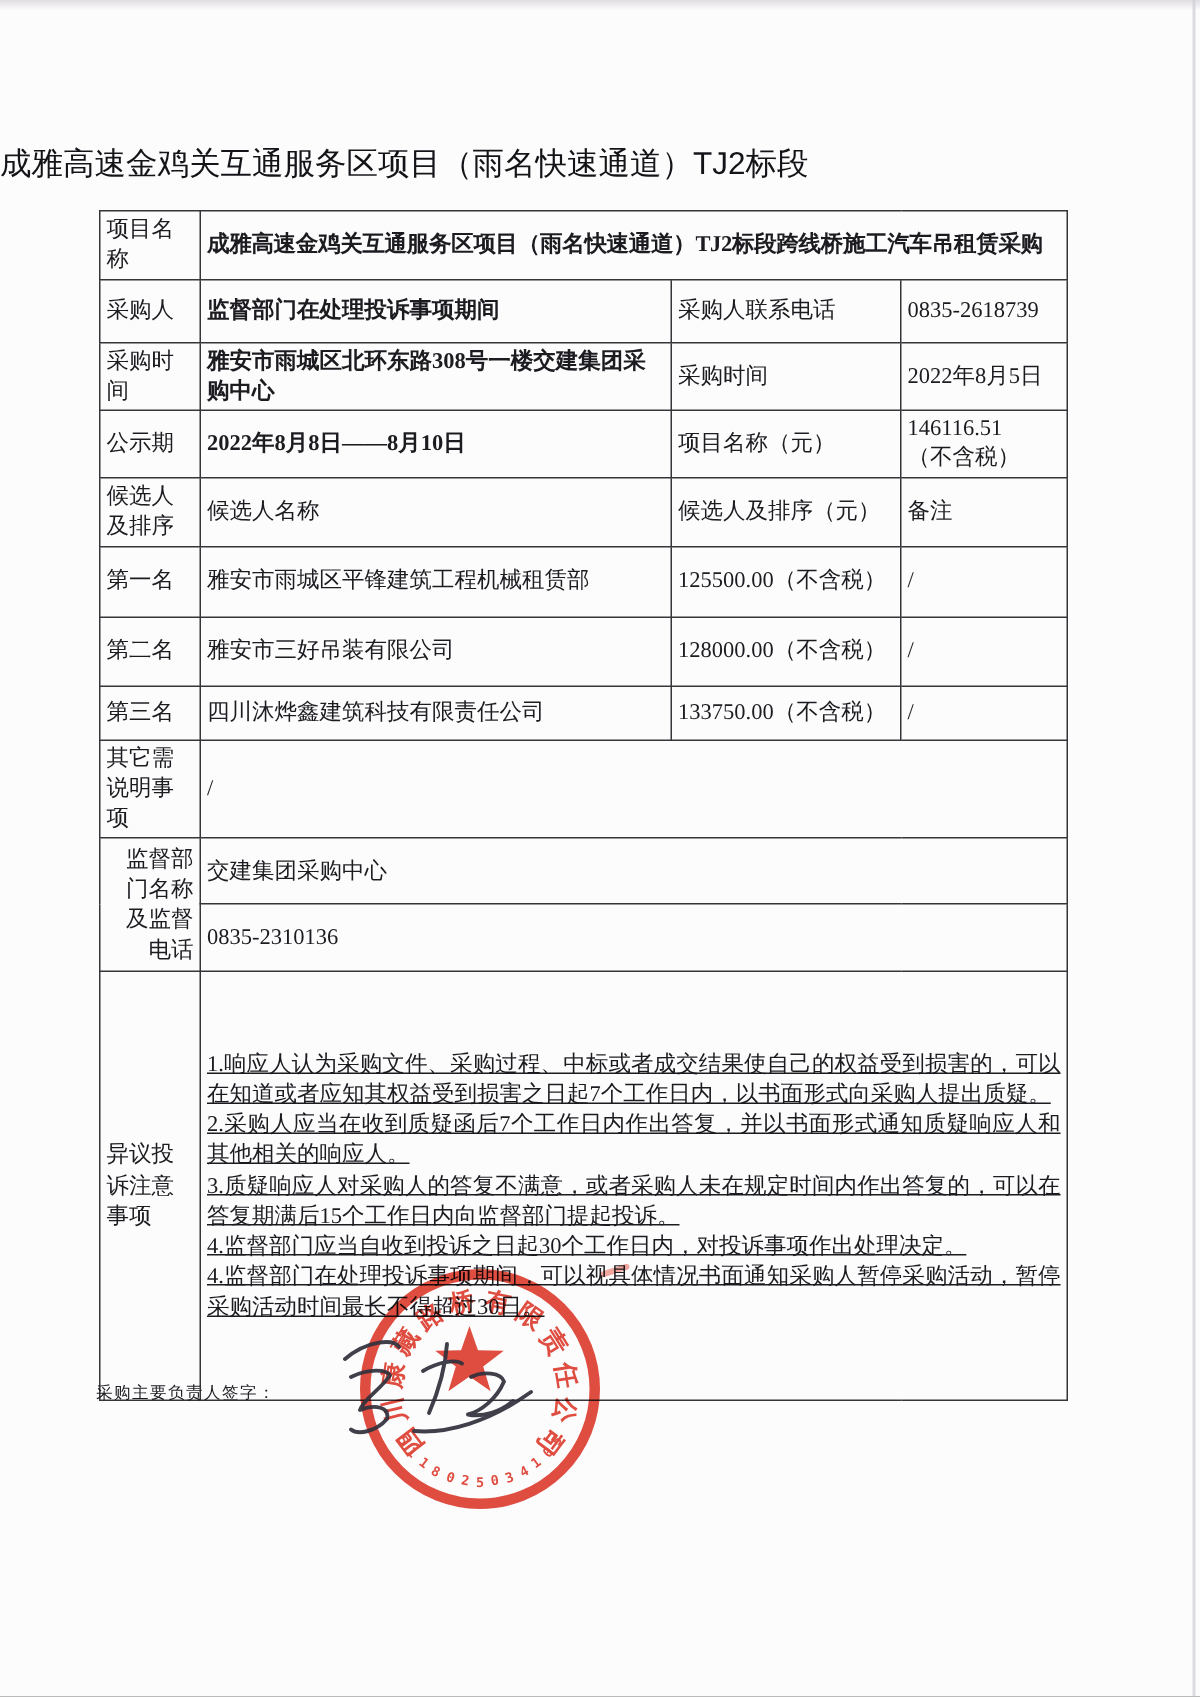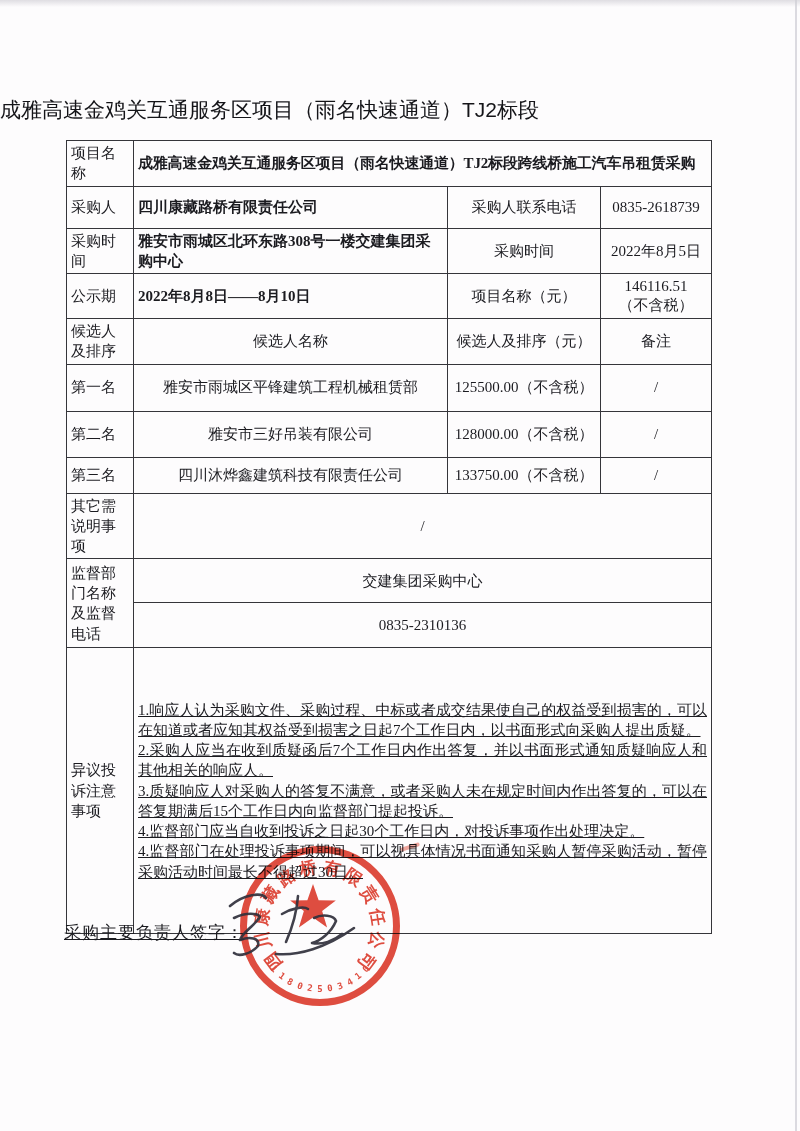--- a/index.html
+++ b/index.html
@@ -30,29 +30,29 @@
   }
   table.doc td{
     border:1px solid #35353a;
     vertical-align:middle;
     padding:2px 4px;
     line-height:1.35;
     overflow:hidden;
   }
   .c1{width:67px;}.c2{width:314px;}.c3{width:153px;}.c4{width:111px;}
   td.lbl{text-align:left;padding:2px 2px;}
-  td.lbl-c{text-align:left;padding:2px 1px;margin-left:24px;}
+  td.lbl-c{text-align:right;padding:2px 1px;margin-left:24px;}
   td.val-l{text-align:left;padding-left:6px;font-weight:bold;}
-  td.val-c{text-align:center;}
+  td.val-c{text-align:left;}
   td.nowrap div{white-space:nowrap;letter-spacing:-0.2px;}
   td.notes{padding:6px 8px;line-height:1.52;text-align:justify;text-decoration:underline;}
   .price2{line-height:1.3;}
   .sig-label{
     position:absolute;left:64px;top:921px;
-    font-size:17px;letter-spacing:1px;color:#1b1b20;text-decoration:underline;
+    font-size:11px;letter-spacing:1px;color:#1b1b20;
   }
   
   .stamp{
     position:absolute;left:240px;top:846px;width:160px;height:160px;
     mix-blend-mode:multiply;opacity:.9;pointer-events:none;
   }
   .stamp-ring{
     position:absolute;inset:0;border:7px solid #dd3a2b;border-radius:50%;
     box-sizing:border-box;
   }
@@ -94,21 +94,21 @@
       </colgroup>
     <tbody>
       <tr style="height:43px">
         <td class="lbl">项目名称</td>
         <td class="val-l nowrap" colspan="3">
           <div>成雅高速金鸡关互通服务区项目（雨名快速通道）TJ2标段跨线桥施工汽车吊租赁采购</div>
         </td>
       </tr>
       <tr style="height:42px">
         <td class="lbl">采购人</td>
-        <td class="val-l">四川康藏路桥有限责任公司</td>
+        <td class="val-l">监督部门在处理投诉事项期间</td>
         <td class="val-c">采购人联系电话</td>
         <td class="val-c">0835-2618739</td>
       </tr>
       <tr style="height:42px">
         <td class="lbl">采购时间</td>
         <td class="val-l">雅安市雨城区北环东路308号一楼交建集团采购中心</td>
         <td class="val-c">采购时间</td>
         <td class="val-c">2022年8月5日</td>
       </tr>
       <tr style="height:45px">

